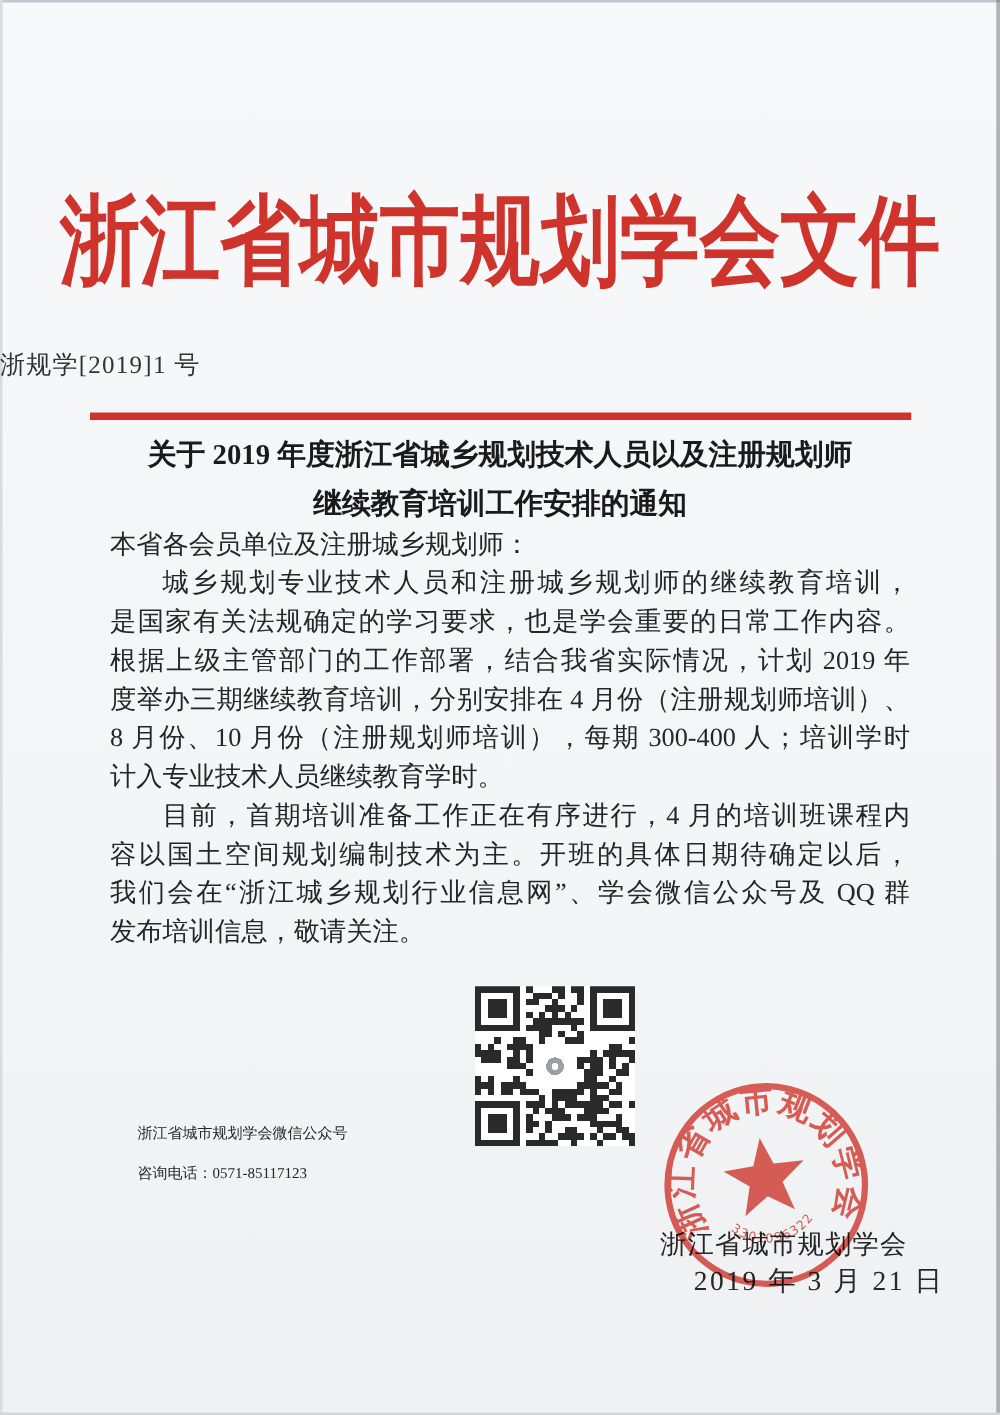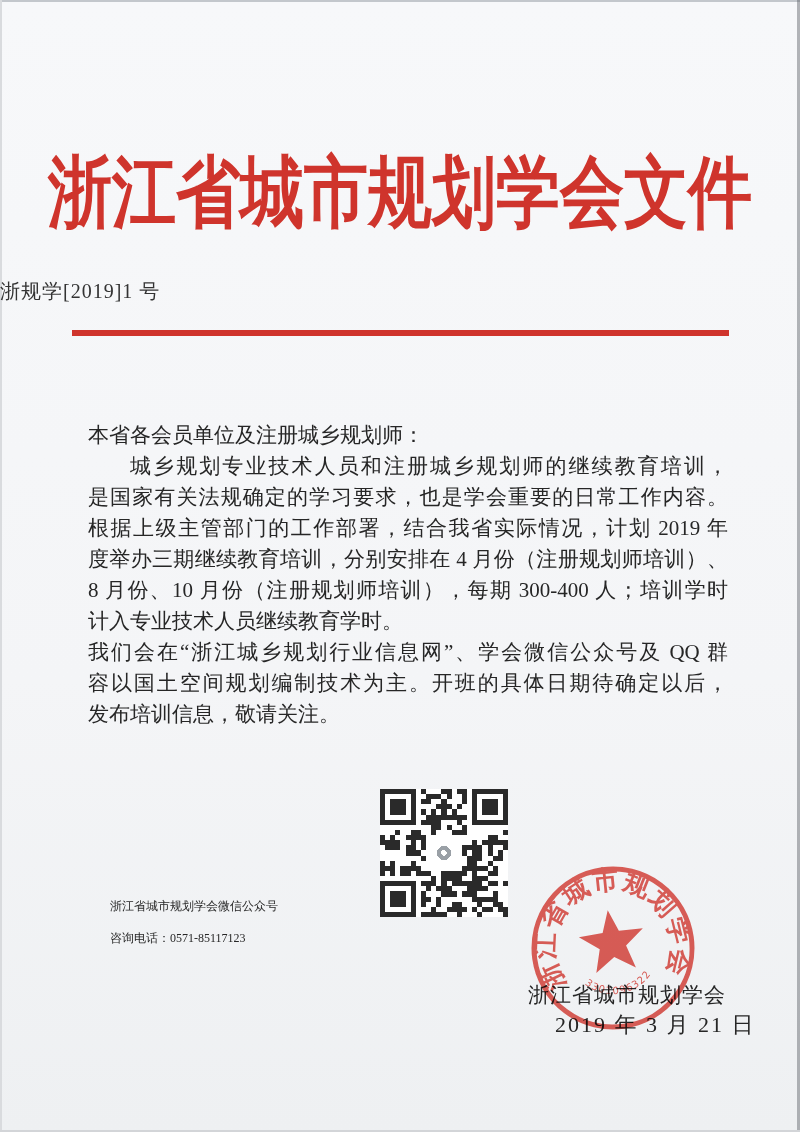--- a/index.html
+++ b/index.html
@@ -75,31 +75,36 @@
   <div class="edge-left"></div>
   <div class="edge-right"></div>
   <div class="edge-bottom"></div>
 
   <div class="header-title">浙江省城市规划学会文件</div>
 
   <div class="doc-number">浙规学[2019]1 号</div>
 
   <div class="red-line"></div>
 
+  <div class="notice-title">
+    <div>关于 2019 年度浙江省城乡规划技术人员以及注册规划师</div>
+    <div>继续教育培训工作安排的通知</div>
+  </div>
 
   <div class="body-text">
     <div>本省各会员单位及注册城乡规划师：</div>
     <div class="ind j">城乡规划专业技术人员和注册城乡规划师的继续教育培训，</div>
     <div class="j">是国家有关法规确定的学习要求，也是学会重要的日常工作内容。</div>
     <div class="j">根据上级主管部门的工作部署，结合我省实际情况，计划 2019 年</div>
     <div class="j">度举办三期继续教育培训，分别安排在 4 月份（注册规划师培训）、</div>
     <div class="j">8 月份、10 月份（注册规划师培训），每期 300-400 人；培训学时</div>
     <div>计入专业技术人员继续教育学时。</div>
+    <div class="ind j">目前，首期培训准备工作正在有序进行，4 月的培训班课程内</div>
+    <div class="j">容以国土空间规划编制技术为主。开班的具体日期待确定以后，</div>
     <div class="j">我们会在“浙江城乡规划行业信息网”、学会微信公众号及 QQ 群</div>
-    <div class="j">容以国土空间规划编制技术为主。开班的具体日期待确定以后，</div>
     <div>发布培训信息，敬请关注。</div>
   </div>
 
   <div class="qr">
     <svg viewBox="0 0 25 25" shape-rendering="crispEdges">
       <rect x="0" y="0" width="25" height="25" fill="#ffffff"></rect>
       <g fill="#2a2a2a">
         <rect x="0" y="0" width="7" height="7"></rect>
           <rect x="1" y="1" width="5" height="5" fill="#ffffff"></rect>
           <rect x="2" y="2" width="3" height="3"></rect>

